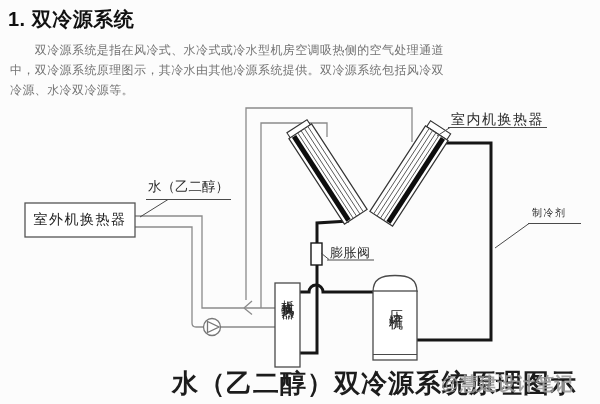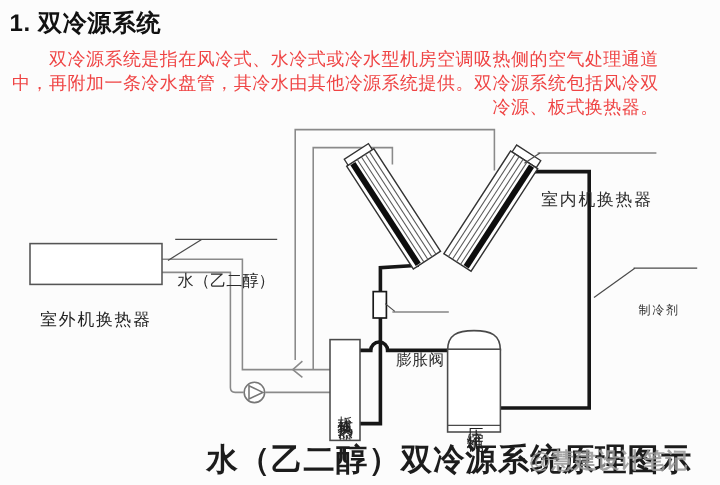--- a/index.html
+++ b/index.html
@@ -9,27 +9,27 @@
     position:relative; width:600px; height:404px; overflow:hidden;
     background:#fcfcfc; color:#1a1a1a;
   }
   .doc-title {
     position:absolute; left:8px; top:6px;
     font-size:20px; font-weight:700; letter-spacing:0.5px; color:#111;
     white-space:nowrap;
   }
   .paragraph { position:absolute; left:10px; top:40px; }
   .paragraph .pline {
-    font-size:15px; line-height:20px; color:#ef4444;
-    letter-spacing:0.4px; white-space:nowrap;text-align:right;
+    font-size:12px; line-height:20px; color:#737373;
+    letter-spacing:0.4px; white-space:nowrap;
   }
   .diagram-svg { position:absolute; left:0; top:96px; }
   .dlabel {
     position:absolute; color:#2b2b2b; white-space:nowrap;
-    font-size:13px; line-height:1.1;margin-top:47px;
+    font-size:13px; line-height:1.1;
   }
   .lbl-outdoor {
     left:25px; top:203px; width:110px; height:34px;
     display:flex; align-items:center; justify-content:center;
     font-size:14px; letter-spacing:1.5px; color:#222;
   }
   .lbl-water   { left:148px; top:180px; font-size:13.5px; letter-spacing:0px; }
   .lbl-indoor  { left:451px; top:112px; font-size:14px; letter-spacing:1.5px; }
   .lbl-refrig  { left:532px; top:207px; font-size:10px; letter-spacing:1.5px; }
   .lbl-valve   { left:330px; top:246px; font-size:13px; letter-spacing:0.5px; }
@@ -51,22 +51,22 @@
 </style>
 </head>
 <body>
 
 <div class="page">
 
   <div class="doc-title">1. 双冷源系统</div>
 
   <div class="paragraph">
     <div class="pline">　　双冷源系统是指在风冷式、水冷式或冷水型机房空调吸热侧的空气处理通道</div>
-    <div class="pline">中，再附加一条冷水盘管，其冷水由其他冷源系统提供。双冷源系统包括风冷双</div>
-    <div class="pline">冷源、板式换热器。</div>
+    <div class="pline">中，双冷源系统原理图示，其冷水由其他冷源系统提供。双冷源系统包括风冷双</div>
+    <div class="pline">冷源、水冷双冷源等。</div>
   </div>
 
   <svg class="diagram-svg" width="600" height="308" viewBox="0 0 600 308">
 
     <g stroke="#8a8a8a" stroke-width="1.3" fill="none">
       <path d="M135,120 H202 V212 H275"></path>
       <path d="M135,131 H192 V227 Q192,231 196,231 H203"></path>
       <path d="M221,231 H275"></path>
       <path d="M412,46 V12 H246 V204"></path>
       <path d="M327,41 V27 H261 V212"></path>

